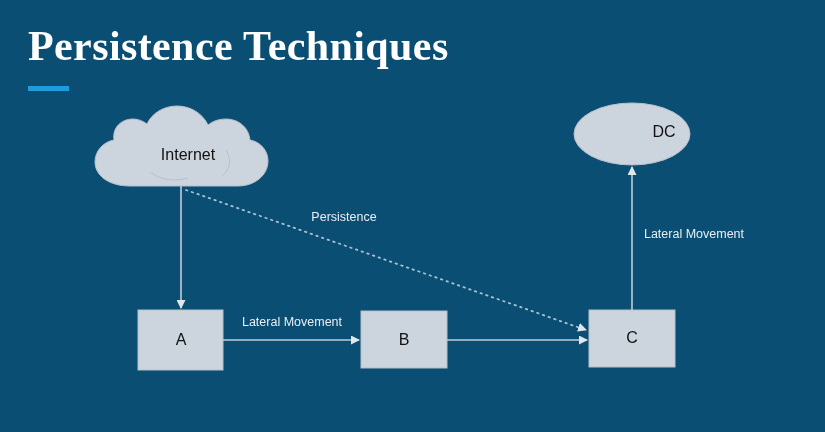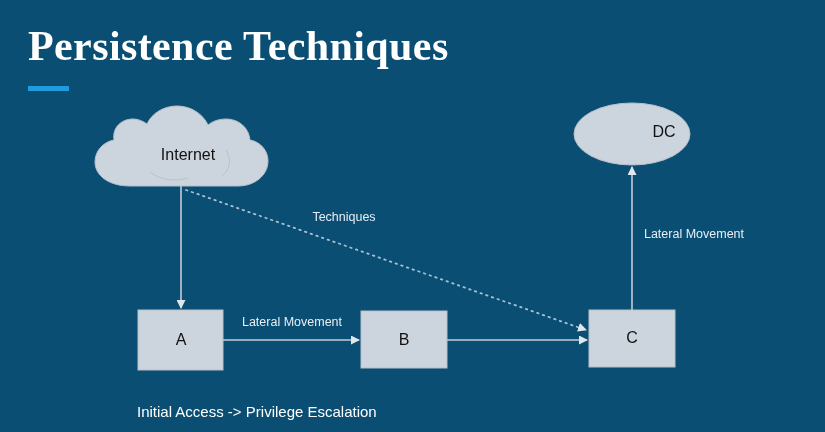--- a/index.html
+++ b/index.html
@@ -133,21 +133,20 @@
   <div class="node-label" style="left:188px; top:155px;">Internet</div>
 
   <div class="node-label" style="left:664px; top:132px;">DC</div>
 
   <div class="node-label" style="left:181px; top:340px;">A</div>
 
   <div class="node-label" style="left:404px; top:340px;">B</div>
 
   <div class="node-label" style="left:632px; top:338px;">C</div>
 
-  <div class="edge-label" style="left:344px; top:217px;">Techniques</div>
+  <div class="edge-label" style="left:344px; top:217px;">Persistence</div>
 
   <div class="edge-label" style="left:292px; top:322px;">Lateral Movement</div>
 
   <div class="edge-label" style="left:694px; top:234px;">Lateral Movement</div>
 
-  <div class="caption">Initial Access -&gt; Privilege Escalation</div>
 
 </div>
 
 </body></html>

